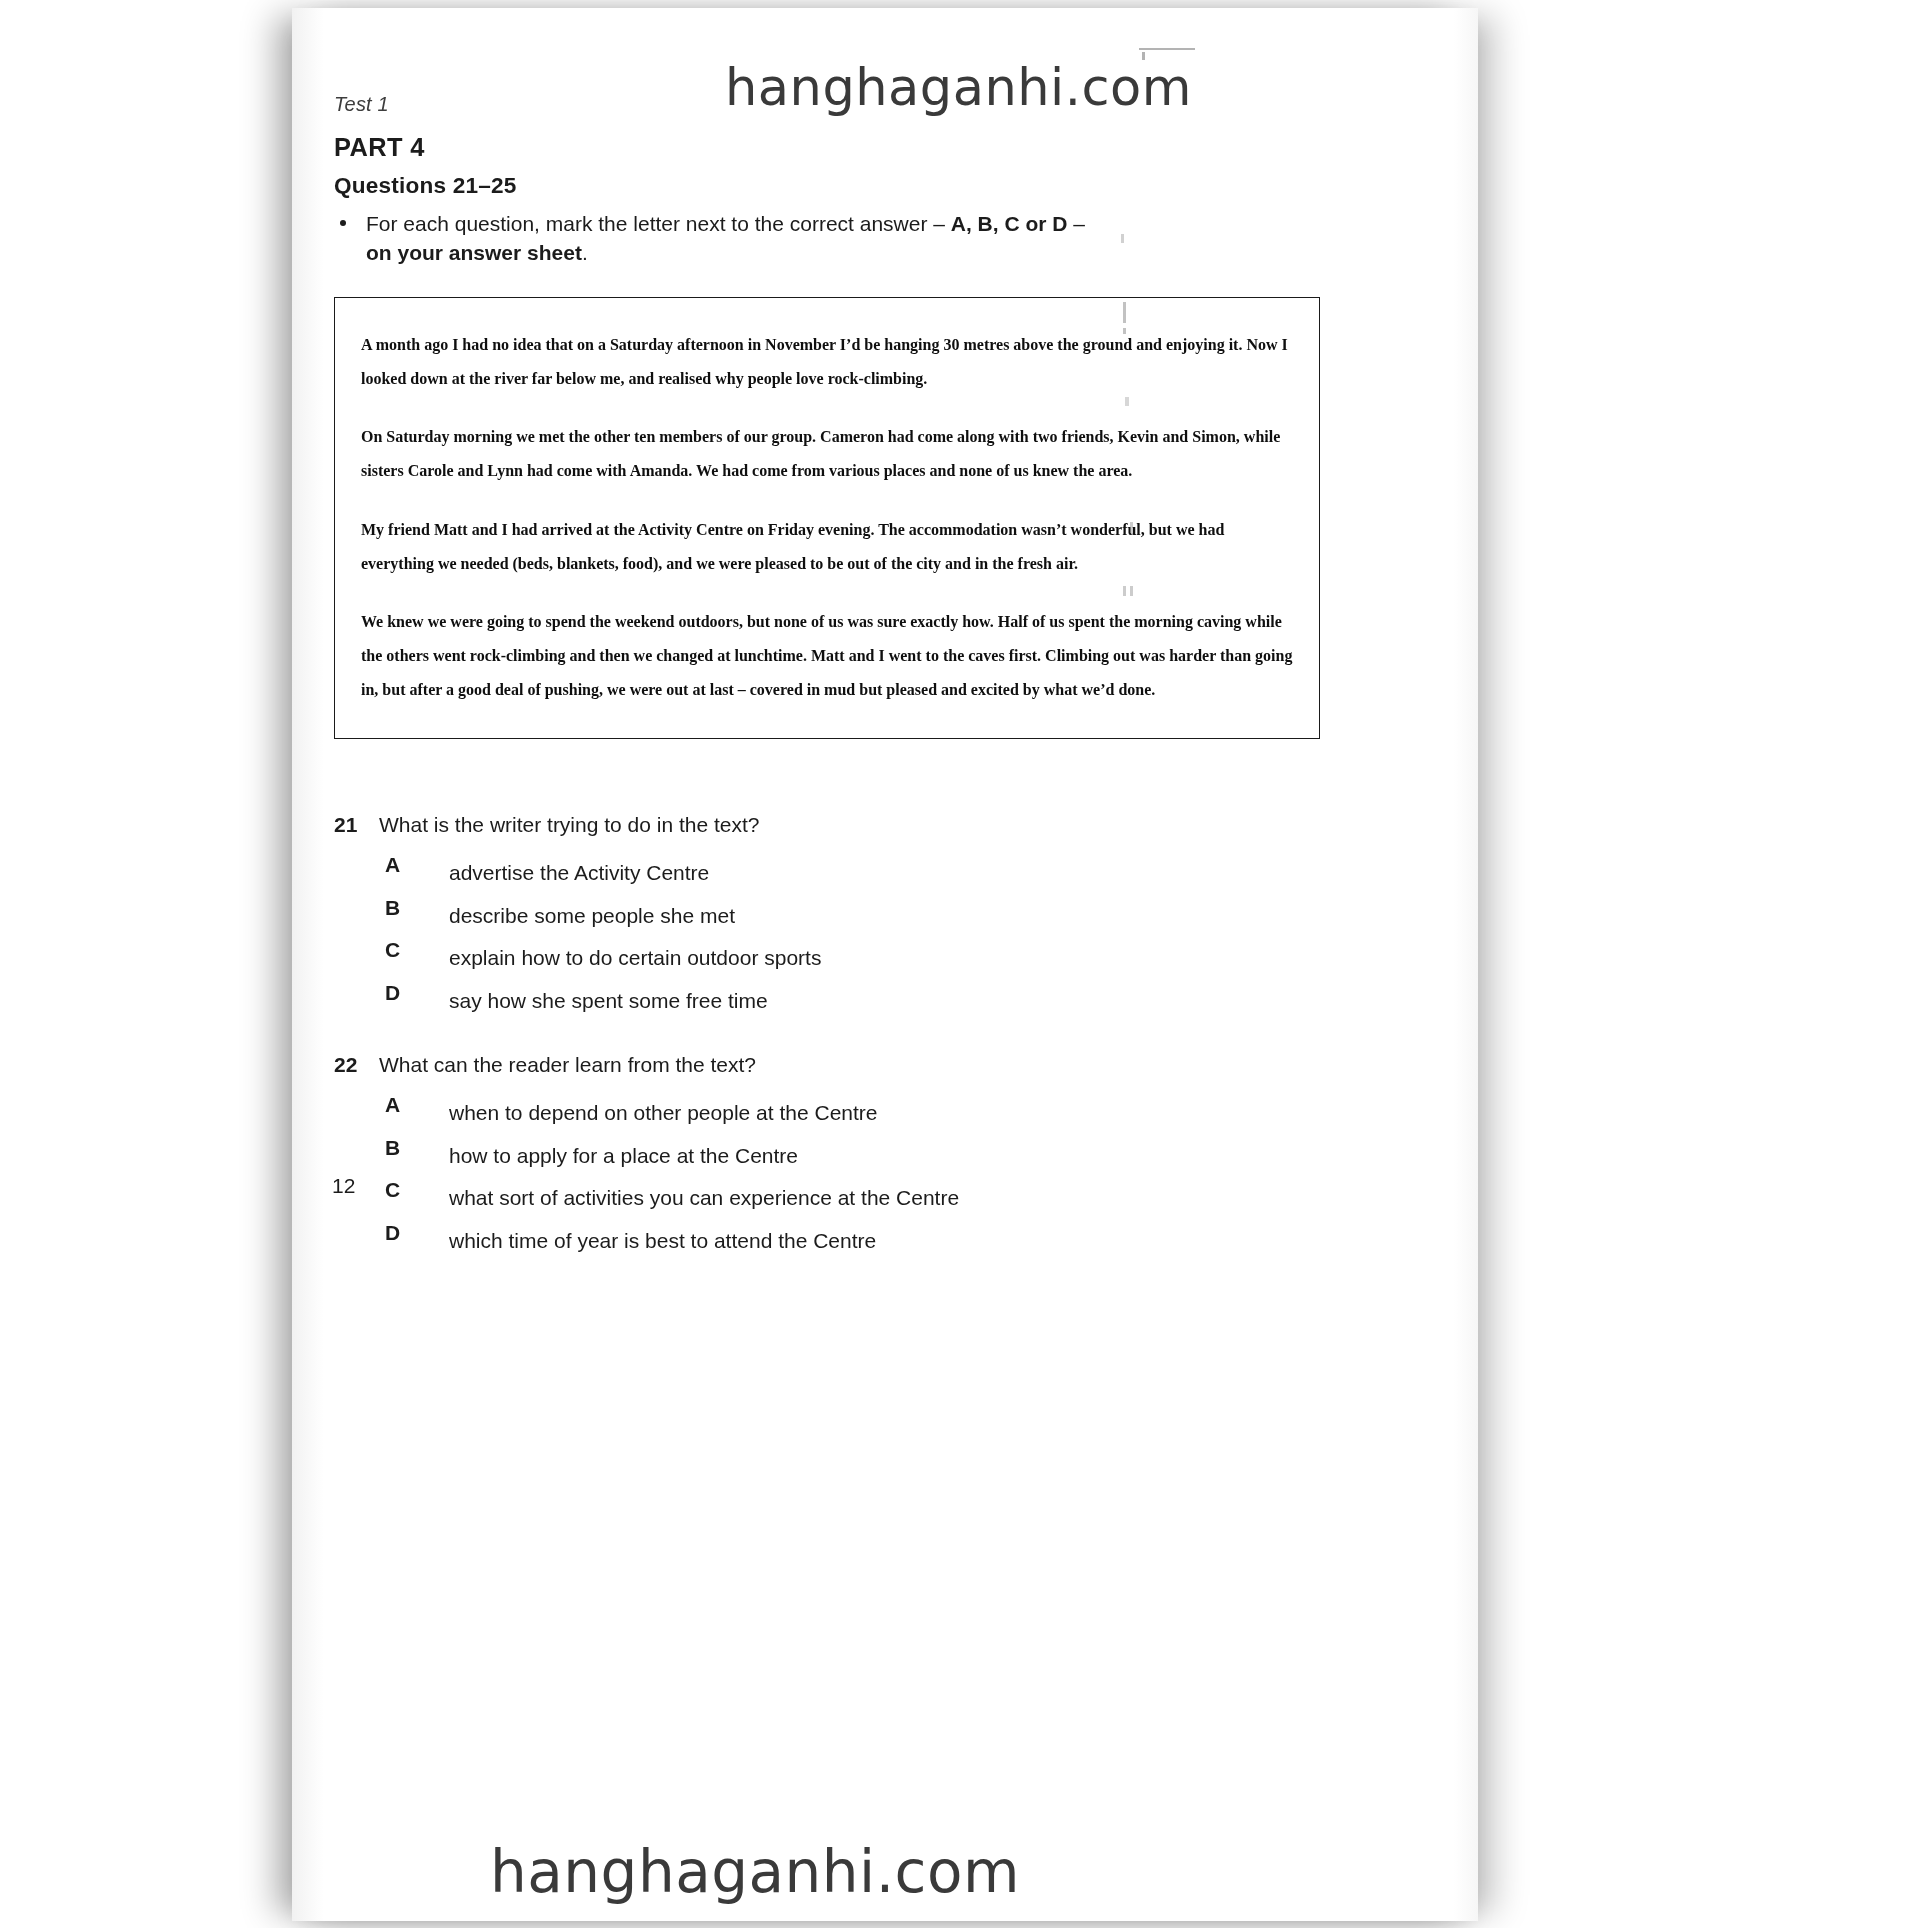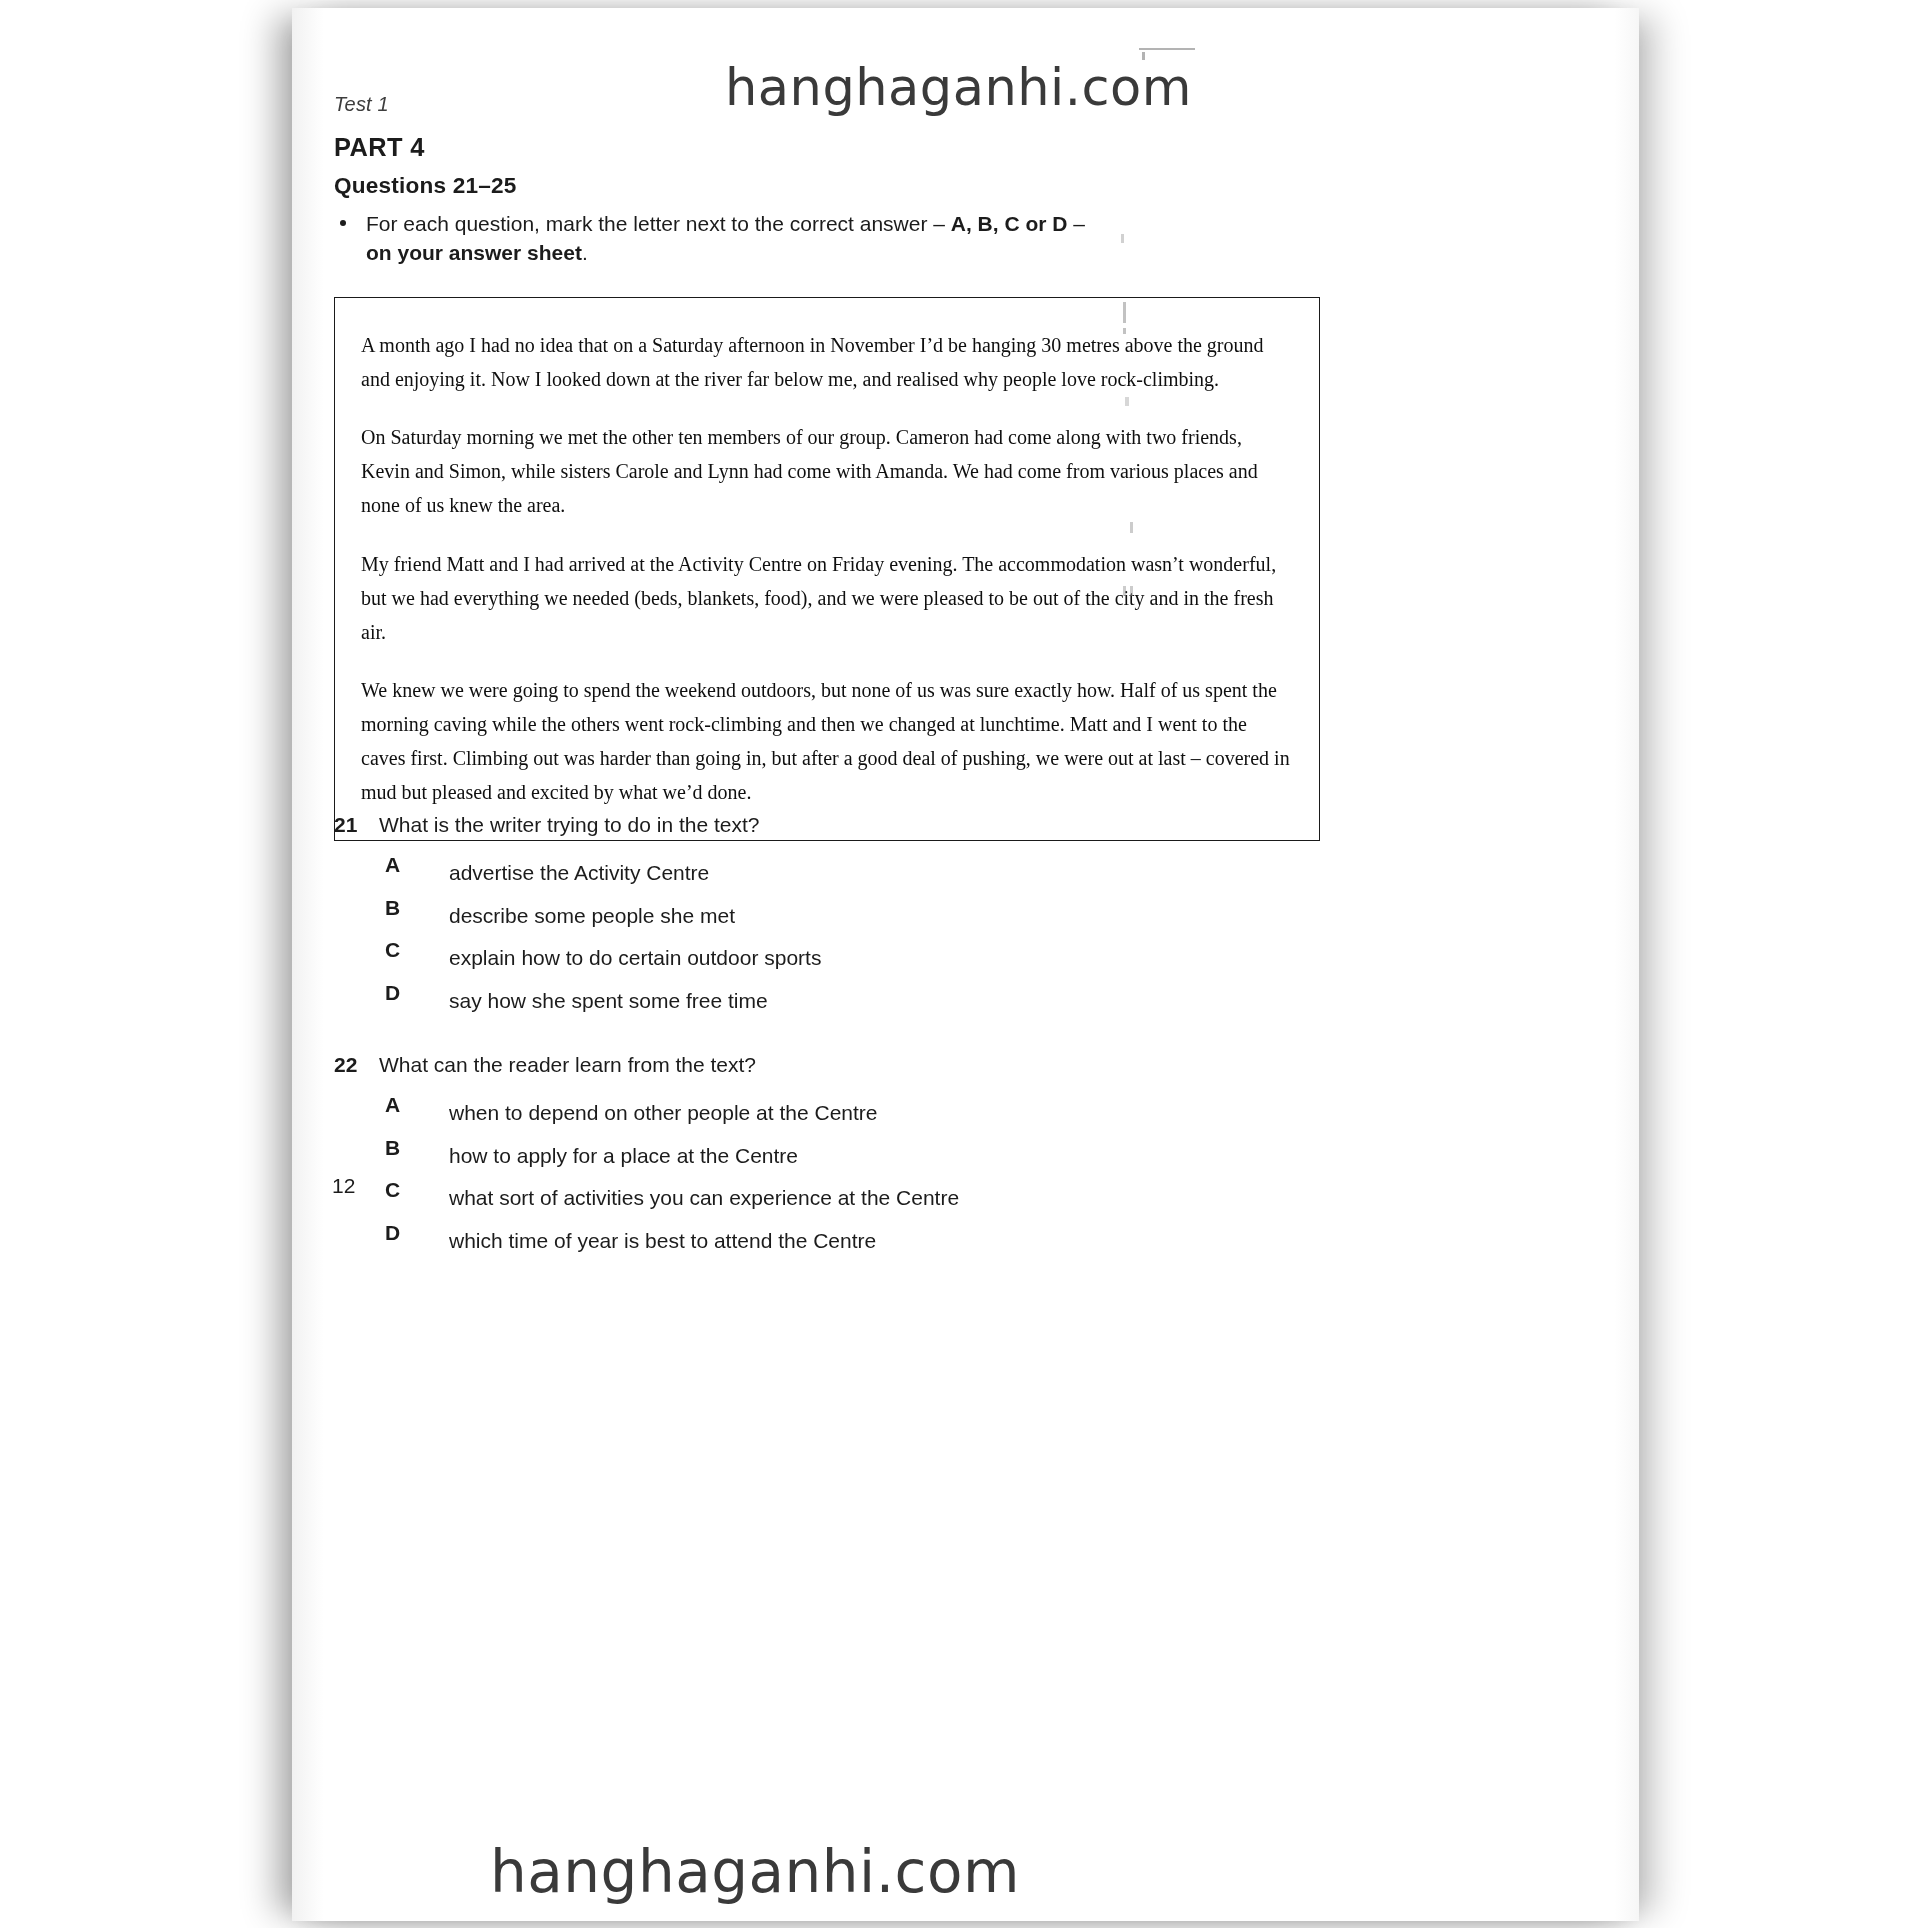--- a/index.html
+++ b/index.html
@@ -18,21 +18,21 @@
   
   #page-backdrop {
     position: absolute;
     inset: 0;
     background: #ffffff;
   }
   #paper {
     position: absolute;
     left: 292px;
     top: 7.5px;
-    width: 1347px;
+    width: 1186px;
     height: 1913px;
     background: #ffffff;
     box-shadow:
        -24.5px 0 32px -7.5px rgba(0,0,0,0.30),
         24.5px 0 32px -7.5px rgba(0,0,0,0.22),
         0 9.4px 24.5px -9.4px rgba(0,0,0,0.18);
     overflow: hidden;
   }
   
   #paper::before {
@@ -113,25 +113,26 @@
     position: absolute;
     left: 42px;
     top: 289px;
     width: 986px;
     border: 1.9px solid #1a1a1a;
     box-sizing: border-box;
     padding: 30px 26px 26px 26px;
   }
   #passage-box .para {
     font-family: "Liberation Serif", serif;
-    font-size: 20px;
+    font-size: 16px;
     line-height: 34px;
     color: #0f0f0f;
     margin: 0 0 24.5px 0;
     text-align: left;
+    font-weight: bold;
   }
   #passage-box .para:last-child { margin-bottom: 5px; }
 
   
   #questions {
     position: absolute;
     left: 42px;
     top: 805px;
     width: 1055px;
   }

